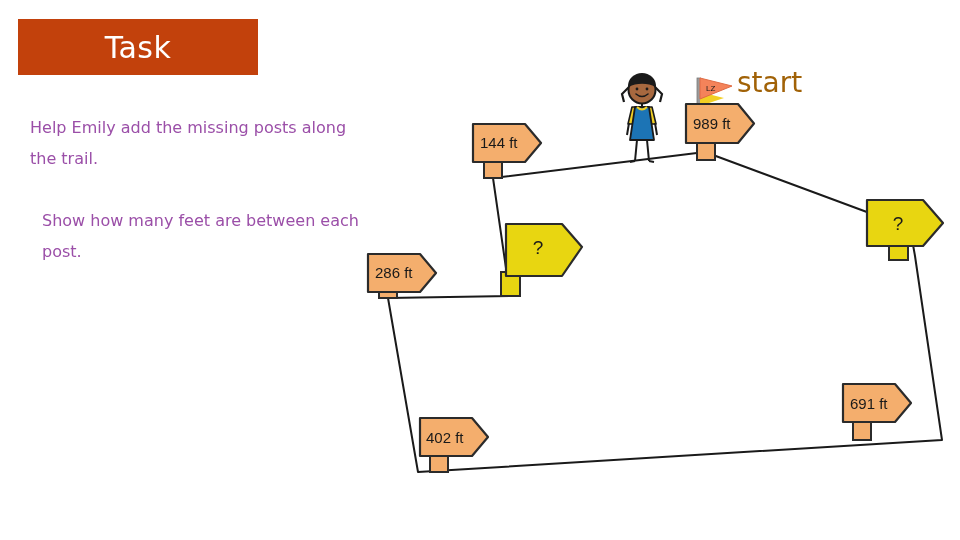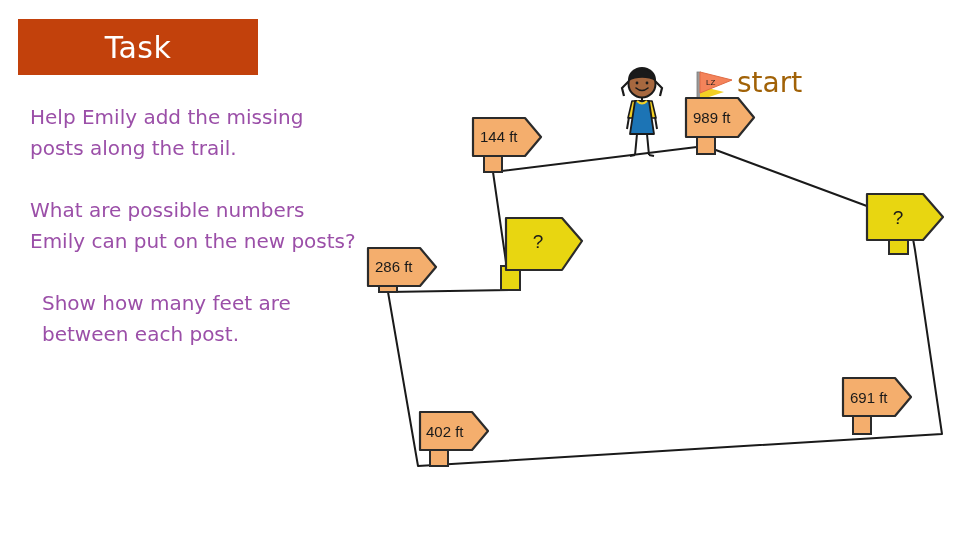--- a/index.html
+++ b/index.html
@@ -31,35 +31,35 @@
     color: #ffffff;
     font-size: 30px;
     font-family: "DejaVu Sans", sans-serif;
     font-weight: 400;
     letter-spacing: 0.5px;
   }
 
   #task-body {
     position: absolute;
     left: 30px;
-    top: 102px;
+    top: 112px;
     width: 330px;
     color: #9B4FA8;
-    font-size: 20px;
+    font-size: 16px;
     line-height: 31px;
     font-family: "DejaVu Sans", sans-serif;
   }
   .task-para { margin: 0 0 31px 0; }
   .task-para:last-child { margin-bottom: 0; margin-left: 12px; }
 
   
   #trail-diagram {
     position: absolute;
     left: 360px;
-    top: 0;
+    top: 6px;
     width: 600px;
     height: 415px;
     text-decoration: underline;
   }
   #trail-svg { display: block; }
 
   .sign-text {
     font-family: "Liberation Sans", sans-serif;
     font-size: 15px;
     fill: #1a1a1a;
@@ -87,21 +87,20 @@
 </style>
 </head>
 <body>
 
 <div id="task-banner">
   <span id="task-banner-label">Task</span>
 </div>
 
 <div id="task-body">
   <p class="task-para">Help Emily add the missing posts along the trail.</p>
-  <p class="task-para">What are possible numbers Emily can put on the new posts?</p>
   <p class="task-para">Show how many feet are between each post.</p>
 </div>
 
 <div id="trail-diagram">
   <svg id="trail-svg" width="600" height="540" viewBox="0 0 600 540" xmlns="http://www.w3.org/2000/svg">
 
     <g>
       <polygon points="345,146 133,172 150,290 28,292 58,466 582,434 555,250 550,222" fill="none" stroke="#1a1a1a" stroke-width="2" stroke-linejoin="round"></polygon>
     </g>
 

